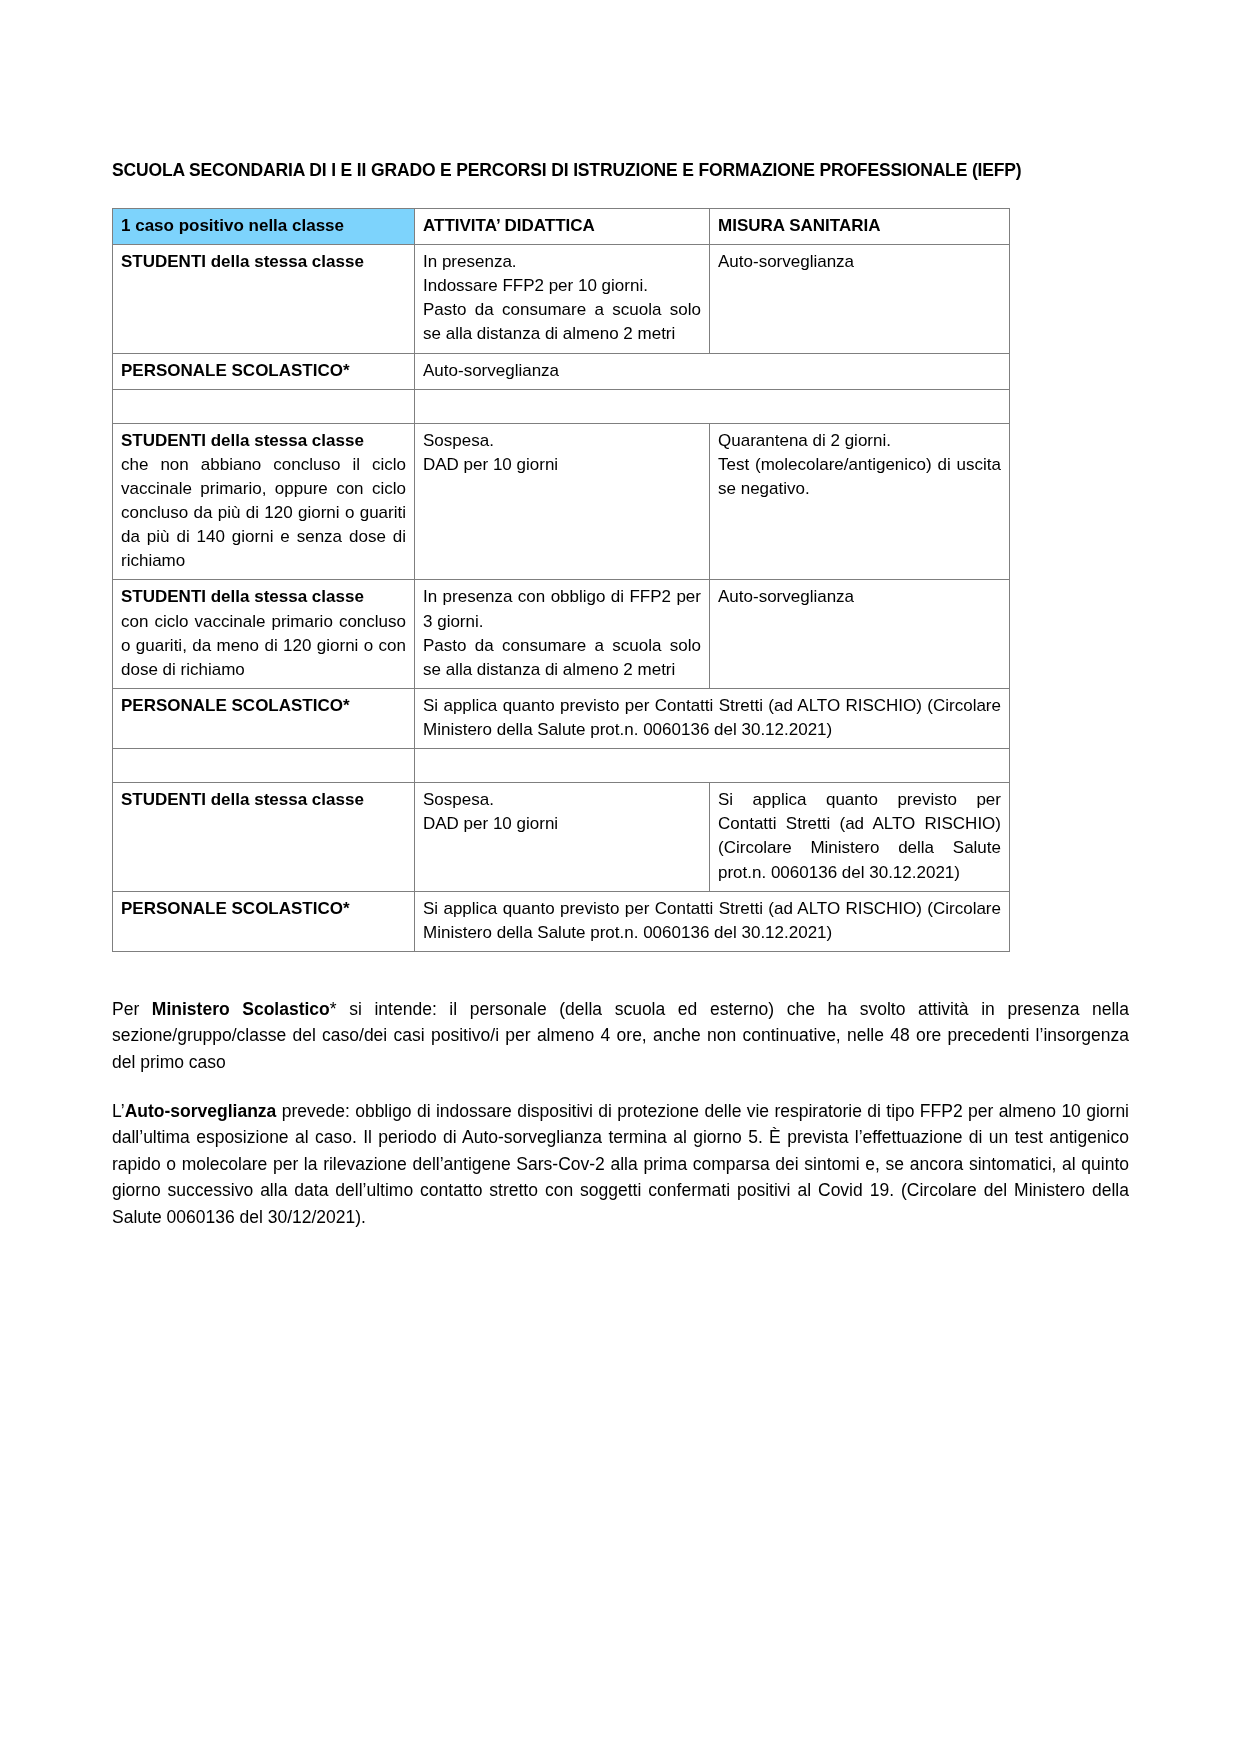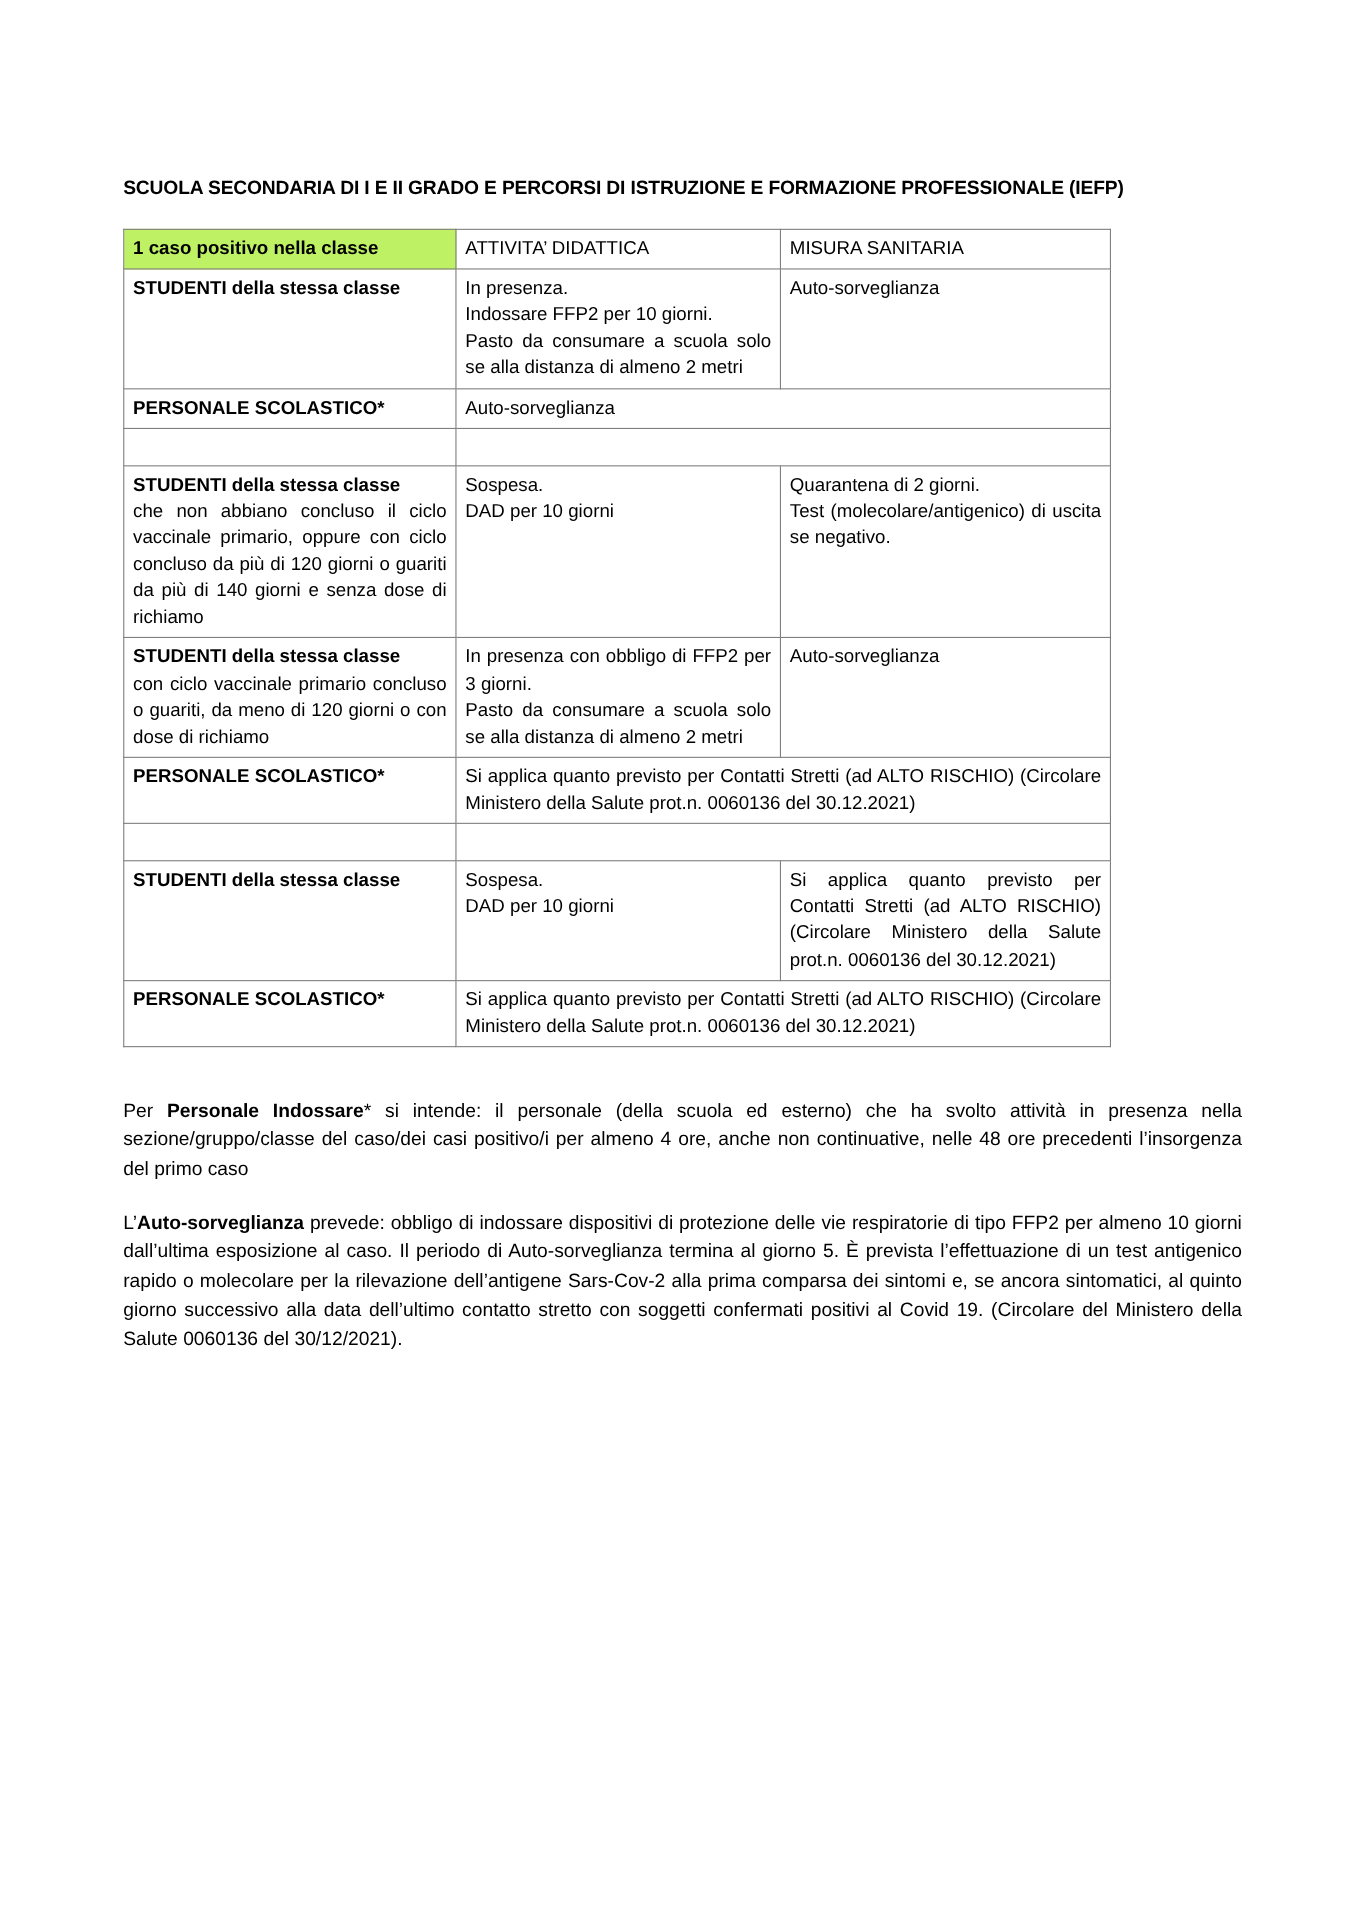--- a/index.html
+++ b/index.html
@@ -43,27 +43,27 @@
 
   table.matrix td {
     border: 1px solid #7f7f7f;
     padding: 5px 8px 6px 8px;
     vertical-align: top;
     line-height: 1.42;
     word-wrap: break-word;
   }
   
   td.hdr-blue {
-    background: #bef264;
+    background: #7dd3fc;
     font-weight: bold;
     padding-top: 4px;
     padding-bottom: 5px;
   }
   td.hdr-plain {
-    font-weight: normal;
+    font-weight: bold;
     padding-top: 4px;
     padding-bottom: 5px;
   }
   td.rowlabel {
     font-weight: bold;
     vertical-align: middle;
   }
   td.rowlabel-just {
     vertical-align: top;
     text-align: justify;
@@ -173,17 +173,17 @@
       </tr>
       <tr>
         <td class="rowlabel">PERSONALE SCOLASTICO*</td>
         <td colspan="2" class="body-just">Si applica quanto previsto per Contatti Stretti (ad ALTO RISCHIO) (Circolare Ministero della Salute prot.n. 0060136 del 30.12.2021)</td>
       </tr>
 
     </tbody>
   </table>
 
   <div class="notes">
-    <p><span>Per </span><b>Personale Indossare</b><span>* si intende: il personale (della scuola ed esterno) che ha svolto attività in presenza nella sezione/gruppo/classe del caso/dei casi positivo/i per almeno 4 ore, anche non continuative, nelle 48 ore precedenti l’insorgenza del primo caso</span></p>
+    <p><span>Per </span><b>Ministero Scolastico</b><span>* si intende: il personale (della scuola ed esterno) che ha svolto attività in presenza nella sezione/gruppo/classe del caso/dei casi positivo/i per almeno 4 ore, anche non continuative, nelle 48 ore precedenti l’insorgenza del primo caso</span></p>
     <p><span>L’</span><b>Auto-sorveglianza</b><span> prevede: obbligo di indossare dispositivi di protezione delle vie respiratorie di tipo FFP2 per almeno 10 giorni dall’ultima esposizione al caso. Il periodo di Auto-sorveglianza termina al giorno 5. È prevista l’effettuazione di un test antigenico rapido o molecolare per la rilevazione dell’antigene Sars-Cov-2 alla prima comparsa dei sintomi e, se ancora sintomatici, al quinto giorno successivo alla data dell’ultimo contatto stretto con soggetti confermati positivi al Covid 19. (Circolare del Ministero della Salute 0060136 del 30/12/2021).</span></p>
   </div>
 
 </div>
 
 </body></html>

